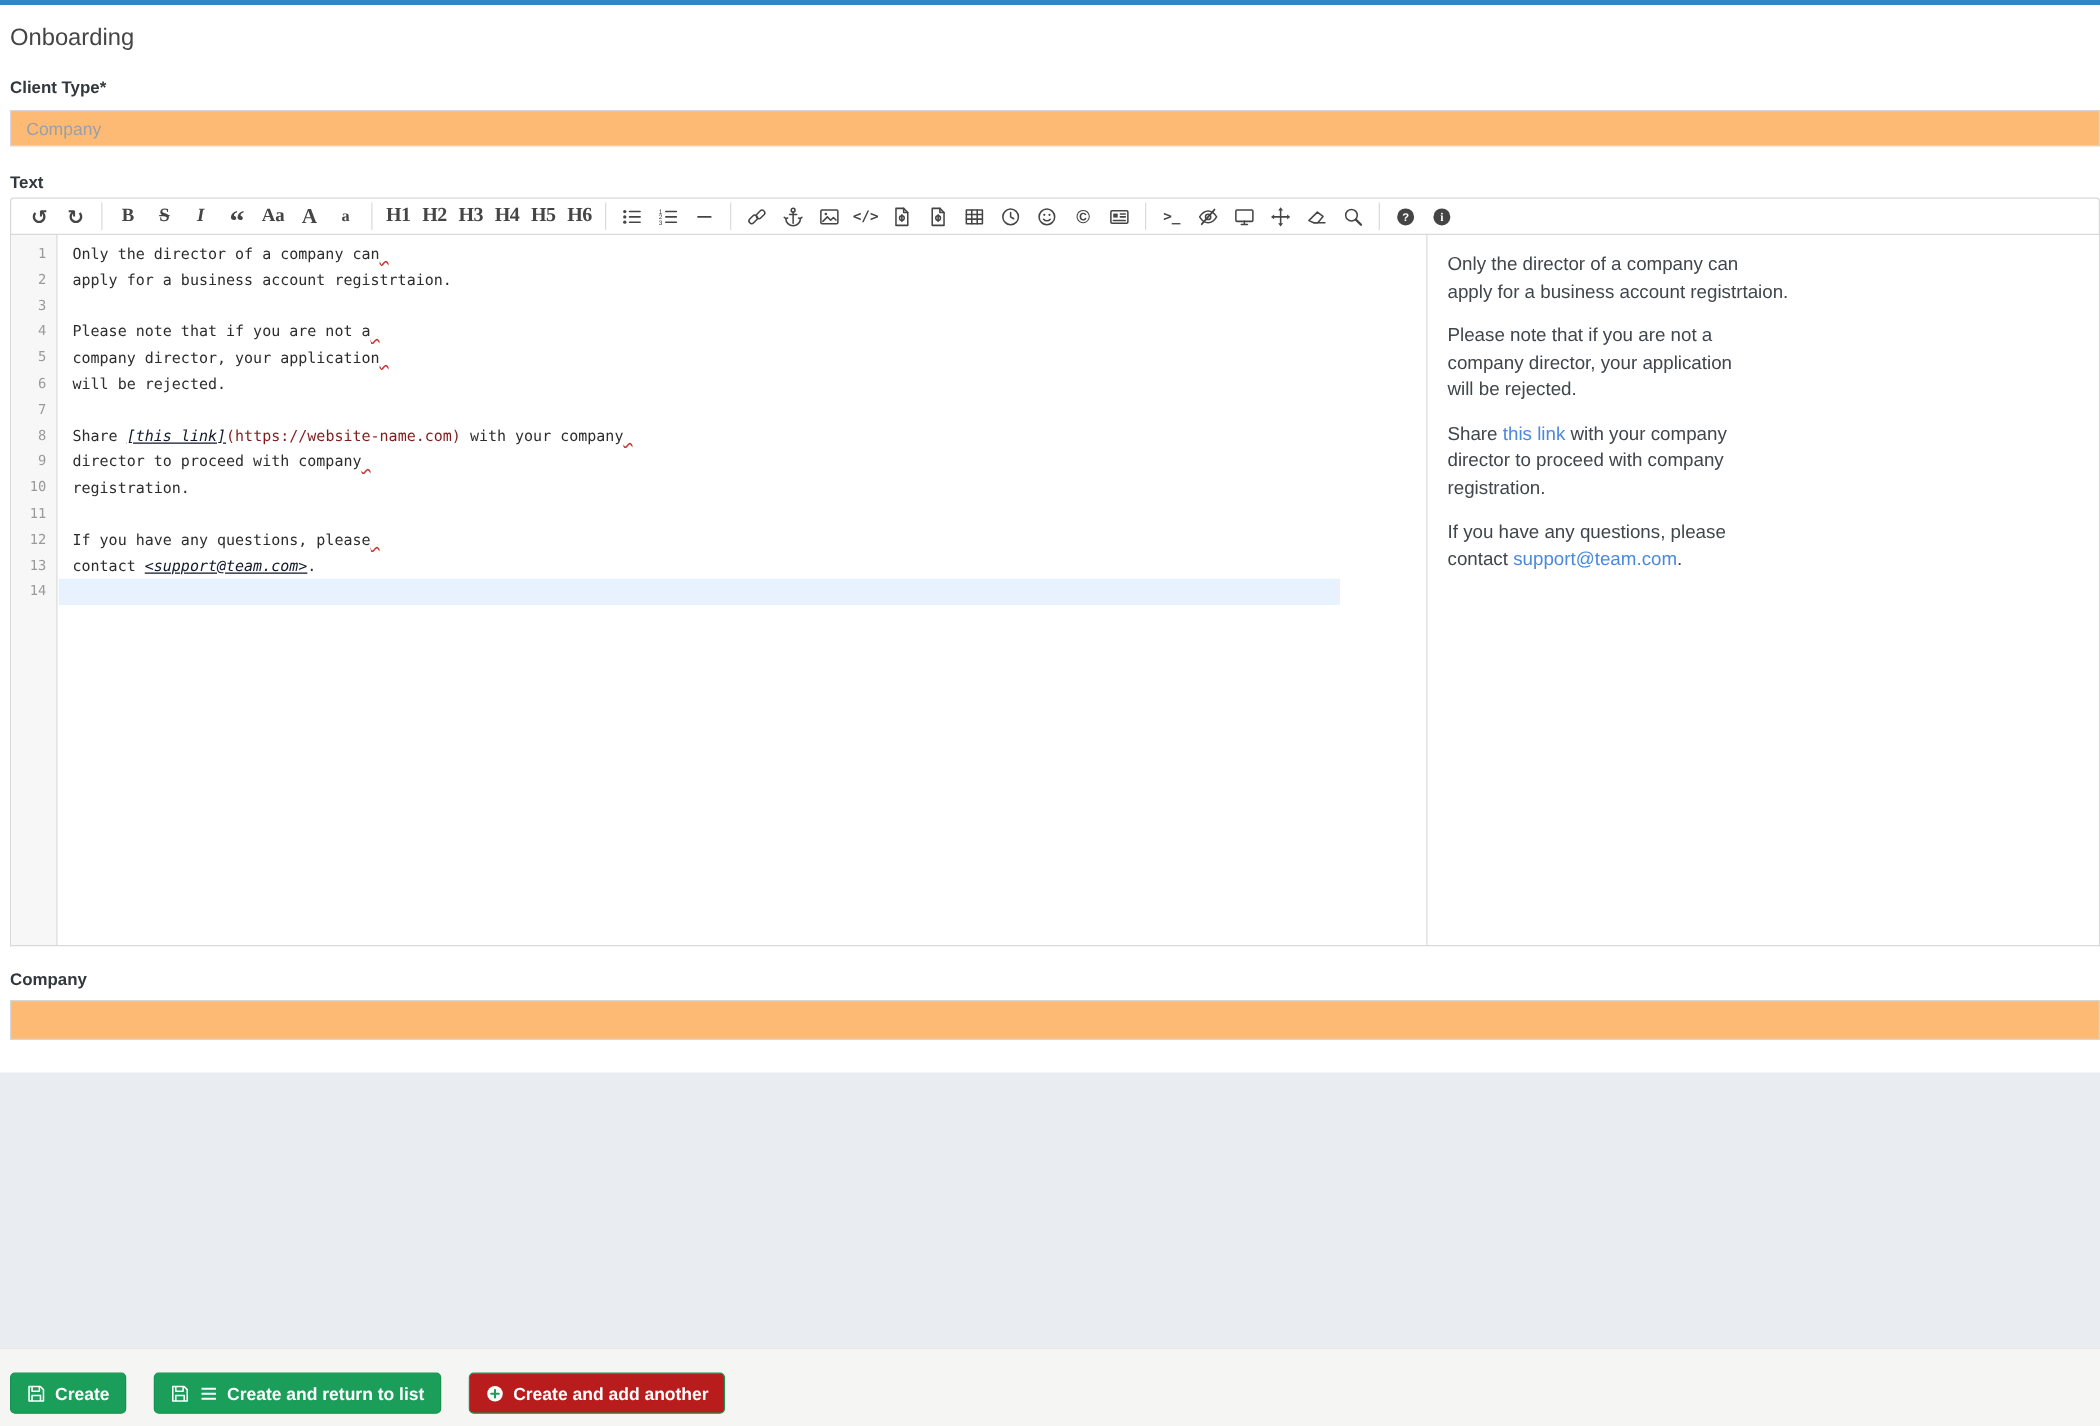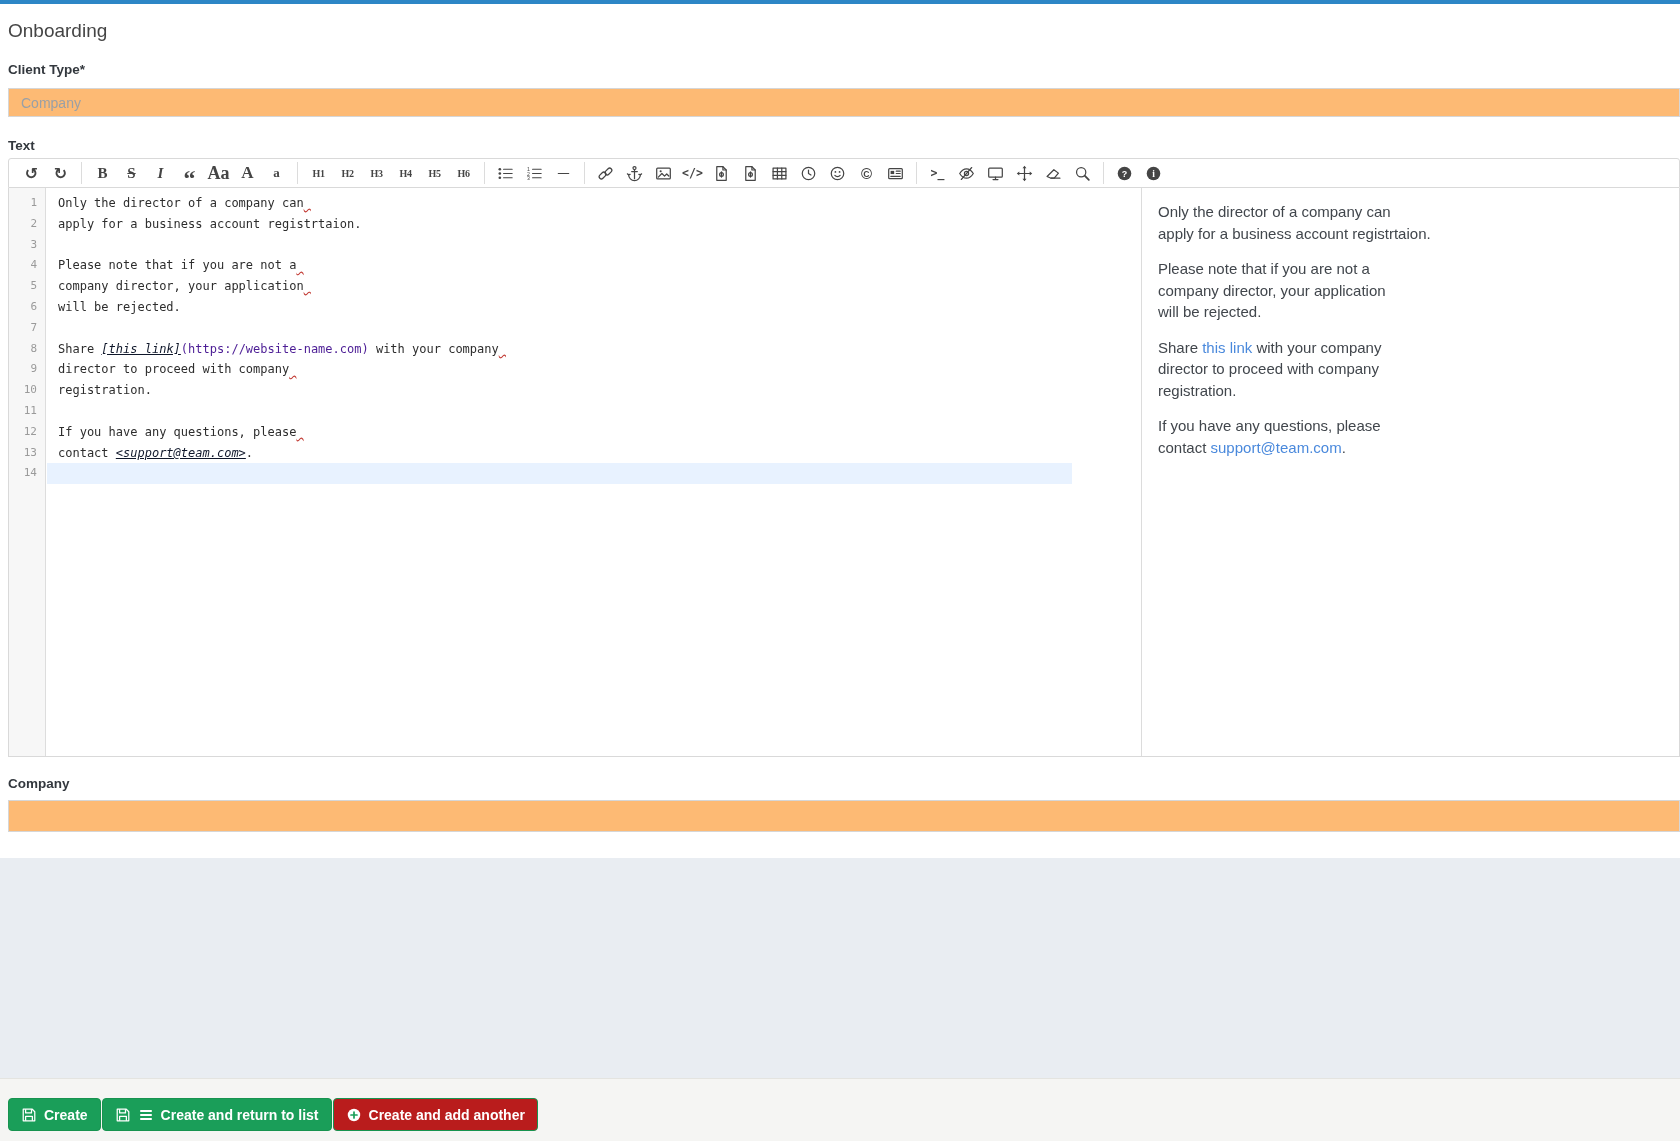--- a/index.html
+++ b/index.html
@@ -18,48 +18,48 @@
   .toolbar { height:30px; border:1px solid #d9d9d9; border-radius:3px 3px 0 0; background:#fff;
     display:flex; align-items:center; padding-left:8px; }
   .tb-btn { width:29px; height:24px; display:flex; align-items:center; justify-content:center;
     color:#454545; border-radius:3px; cursor:pointer; flex:none; }
   .tb-sep { width:1px; height:22px; background:#dcdcdc; margin:0 6px; flex:none; }
   .tb-btn svg { width:17px; height:17px; display:block; }
   .t-serif { font-family:"Liberation Serif", serif; font-weight:700; font-size:15px; }
   .t-s { text-decoration:line-through; }
   .t-i { font-style:italic; }
   .t-q { font-size:24px; line-height:10px; padding-top:10px; }
-  .t-aa { font-size:18px; }
+  .t-aa { font-size:15px; }
   .t-A { font-size:17px; }
   .t-a { font-size:13px; }
-  .t-h { font-size:10px; letter-spacing:-0.5px; }
+  .t-h { font-size:16px; letter-spacing:-0.5px; }
   .t-mono { font-family:"DejaVu Sans Mono", monospace; font-weight:700; font-size:11.5px; }
   .t-sym { font-size:15px; font-weight:700; }
 
   .editor-area { position:relative; height:569px; border:1px solid #d9d9d9; border-top:none; background:#fff; }
   .gutter { position:absolute; left:0; top:0; bottom:0; width:37px; background:#f7f7f7;
     border-right:1px solid #ddd; padding-top:5px; }
   .gutter .ln { height:20.8px; line-height:20.8px; text-align:right; padding-right:8px;
     font-family:"DejaVu Sans Mono", monospace; font-size:11px; color:#9a9a9a; }
   .code { position:absolute; left:38px; top:0; width:1025px; padding-top:5px; cursor:text; }
   .code .line { height:20.8px; line-height:20.8px; padding-left:11px; white-space:pre;
     font-family:"DejaVu Sans Mono", monospace; font-size:12px; color:#2d2d2d; }
   .code .line.active { background:#e8f2ff; }
   .cm-link { color:#0f172a; text-decoration:underline;font-style:italic; }
-  .cm-url { color:#4c1d95; }
+  .cm-url { color:#7f1d1d; }
   .tw { text-decoration-line:underline; text-decoration-style:wavy; text-decoration-color:#c23b34; }
   .preview { position:absolute; left:1132px; right:0; top:0; bottom:0; background:#fff;
     border-left:1px solid #dcdcdc; padding:13px 20px 0 16px; }
   .preview p { font-size:15px; line-height:21.5px; color:#41464c; margin-bottom:14px; }
   .preview a { color:#4a89dc; text-decoration:none; cursor:pointer; }
 
   
   .gray-panel { margin-top:26px; height:220px; background:#e9edf2; width:100%; }
   .footer { height:63px; background:#f5f5f3; border-top:1px solid #e4e4e0; }
-  .btn-row { display:flex; gap:1px; padding:19px 0 0 8px; }
+  .btn-row { display:flex; gap:22px; padding:19px 0 0 8px; }
   .btn { height:33px; display:flex; align-items:center; gap:7px; padding:0 12px;
     border:1px solid #17934f; border-radius:4px; color:#fff; font-family:"Liberation Sans",sans-serif;
     font-size:14px; font-weight:700; cursor:pointer; }
   .btn svg { width:16px; height:16px; display:block; }
 </style>
 </head>
 <body>
 
 <div class="topbar" style="background: rgb(45, 134, 198);"></div>
 

